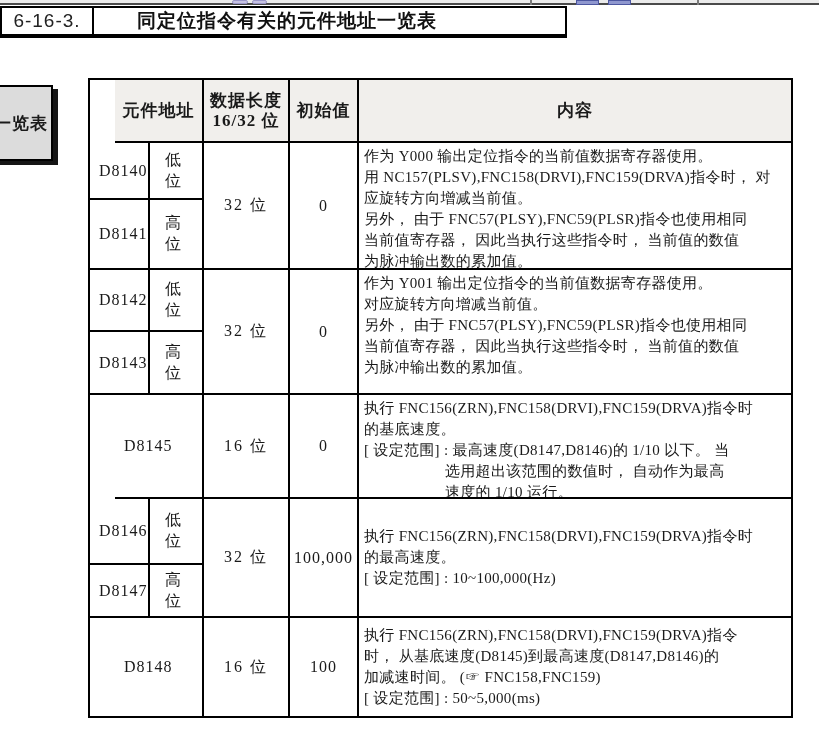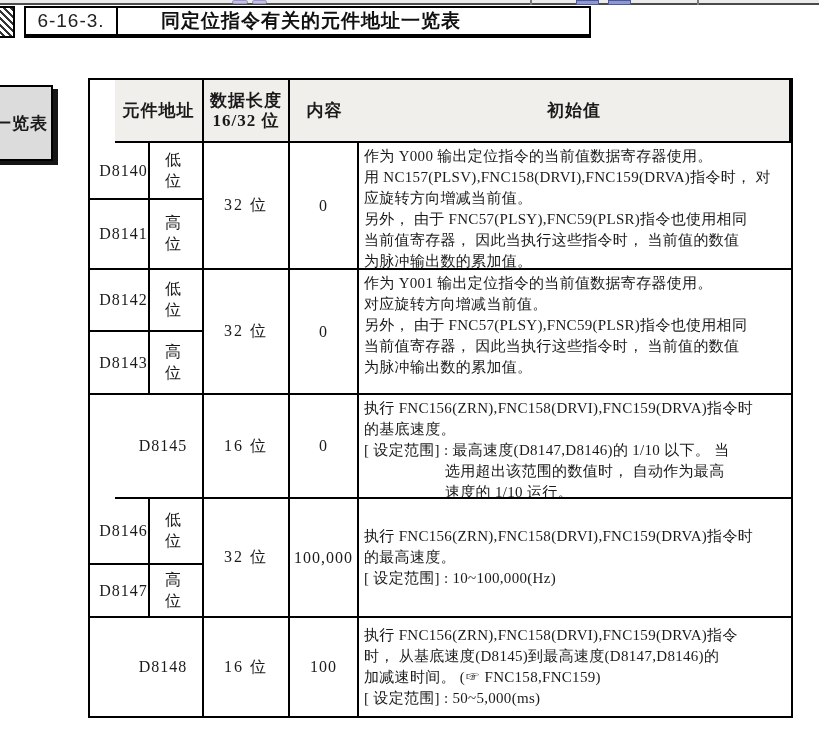--- a/index.html
+++ b/index.html
@@ -17,21 +17,21 @@
   .tb-icon { position:absolute; top:0; height:5px; background:#8f97cf; border:1px solid #4d57a0; }
   .tb-icon.i1 { left:576px; width:23px; }
   .tb-icon.i2 { left:608px; width:23px; }
   .tb-sep { position:absolute; top:0; width:2px; height:5px; background:#7a7a7a; }
   .tb-sep.s1 { left:530px; } .tb-sep.s2 { left:697px; }
 
   
   .section-marker { position:absolute; left:-4px; top:6px; width:19px; height:32px;
                     border:2px solid #000; background:
                     repeating-linear-gradient(45deg,#fff 0 3px,#333 3px 5px); }
-  .title-box { position:absolute; left:24px; top:6px; width:567px; height:32px;
+  .title-box { position:absolute; left:0; top:6px; width:567px; height:32px;
                background:#fff; border:2px solid #000; border-bottom-width:4px;
                display:flex; align-items:center;
                font-family:"Liberation Sans", sans-serif; }
   .title-number { width:90px; text-align:center; font-size:19px; letter-spacing:1px; color:#222; }
   .title-divider { width:2px; align-self:stretch; background:#000; }
   .title-text { padding-left:7px; font-size:19px; font-weight:bold; letter-spacing:1px; color:#111;margin-left:36px; }
 
   
   .side-tab { position:absolute; left:-13px; top:85px; width:66px; height:76px;
               background:#dcdcdc; border:2px solid #000;
@@ -46,21 +46,21 @@
                border:2px solid #000; background:#fff;
                display:grid;
                grid-template-columns:60px 54px 86px 69px auto;
                grid-template-rows:63px 57px 70px 62px 63px 104px 66px 53px auto; }
   .cell { border-right:2px solid #000; border-bottom:2px solid #000;
           display:flex; align-items:center; justify-content:center; }
   .cell.no-r { border-right:none; }
   .cell.no-b { border-bottom:none; }
   .hd { background:#f1efec; font-weight:bold; font-size:17px;
         flex-direction:column; line-height:20px; letter-spacing:1px; }
-  .addr { justify-content:center; padding-left:9px; font-size:16px; letter-spacing:1px; }
+  .addr { justify-content:flex-start; padding-left:9px; font-size:16px; letter-spacing:1px; }
   .pos  { font-size:16px; letter-spacing:5px; padding-left:15px; }
   .len  { font-size:16px; letter-spacing:2px; }
   .init { font-size:16px; letter-spacing:1px; }
   .content { flex-direction:column; align-items:flex-start; justify-content:flex-start;
              padding:3px 9px 0 5px; overflow:hidden; }
   .content.v-center { justify-content:center; padding-top:0; }
   .cline { white-space:pre; font-size:15px; line-height:21px; letter-spacing:0.3px; }
 
   
   .r-span2 { grid-row:span 2; }
@@ -93,25 +93,25 @@
 
   <div class="dev-table">
 
     <div class="cell hd c-span2">
       <span>元件地址</span>
     </div>
     <div class="cell hd">
       <span>数据长度</span>
       <span>16/32 位</span>
     </div>
+    <div class="cell hd">
+      <span>初始值</span>
+    </div>
     <div class="cell hd no-r">
       <span>内容</span>
-    </div>
-    <div class="cell hd">
-      <span>初始值</span>
     </div>
 
     <div class="cell addr">
         <span>D8140</span>
       </div>
     <div class="cell pos">
         <span>低位</span>
       </div>
     <div class="cell len r-span2">
         <span>32 位</span>

